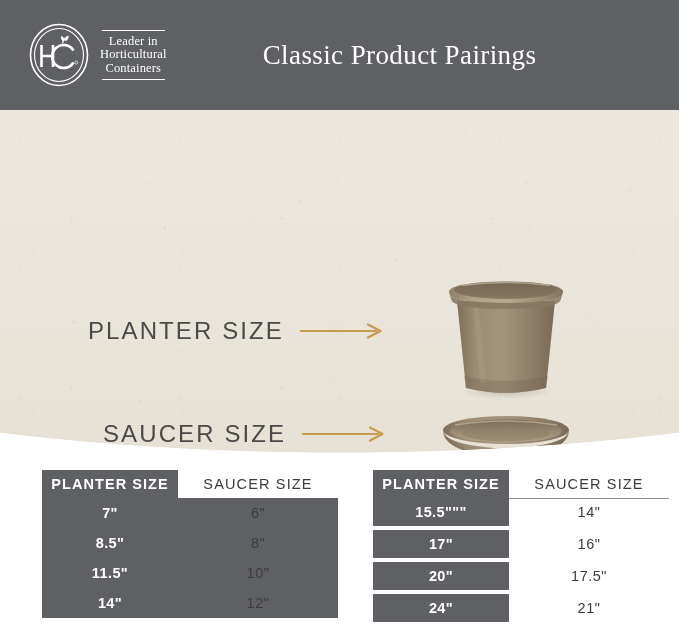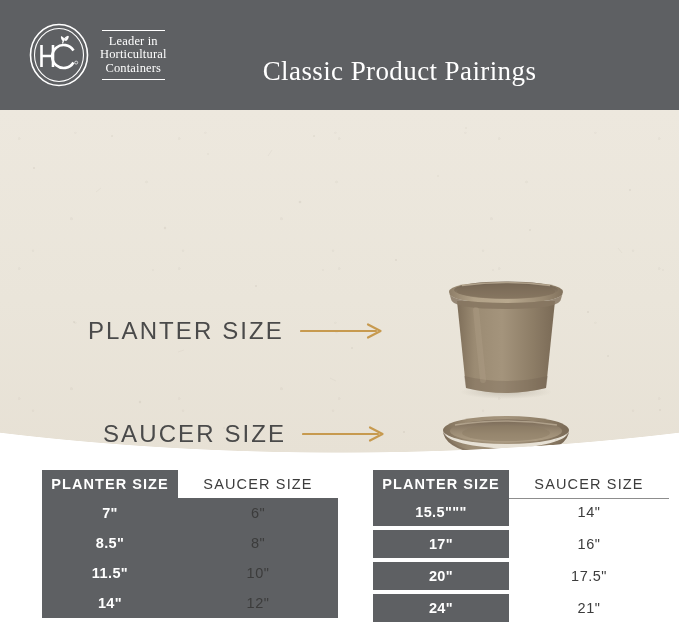--- a/index.html
+++ b/index.html
@@ -57,21 +57,21 @@
     left: 2px; right: 2px;
     height: 1px;
     background: #ffffff;
   }
   .logo-text::before { top: 0; }
   .logo-text::after  { bottom: 0; }
   .logo-text span { display: block; }
 
   .header-title {
     position: absolute;
-    left: 0; top: 16px;
+    left: 0; top: 0;
     width: 679px; height: 110px;
     display: flex;
     align-items: center;
     justify-content: center;
     color: #ffffff;
     font-family: "Liberation Serif", serif;
     font-size: 27px;
     letter-spacing: 0.4px;
     padding-left: 120px;
     box-sizing: border-box;

